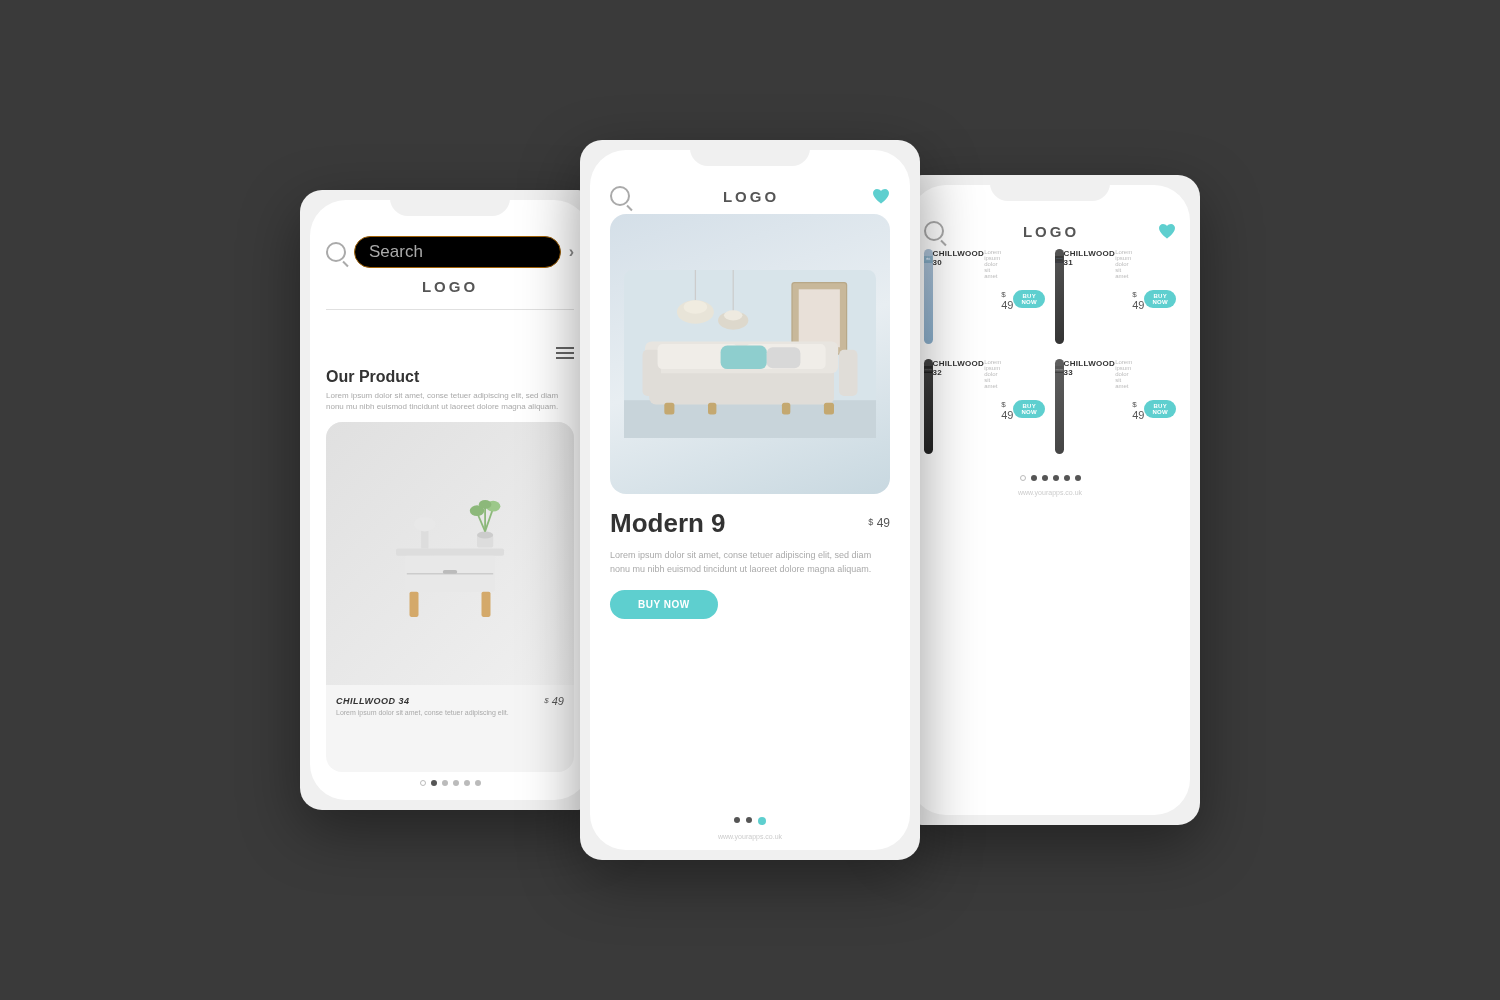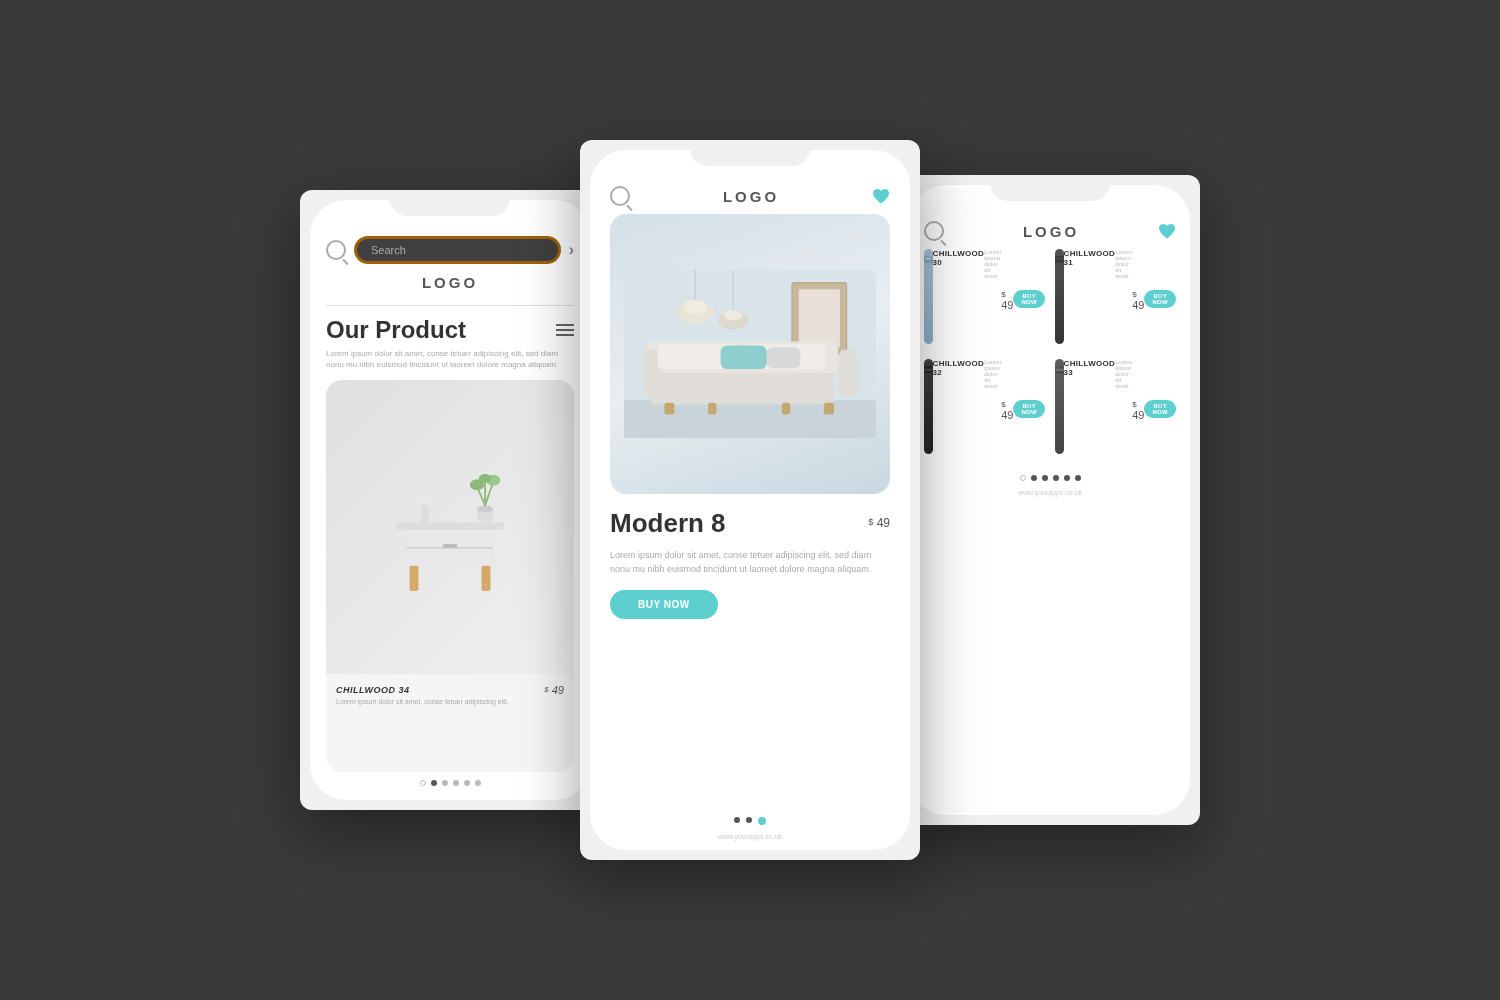--- a/index.html
+++ b/index.html
@@ -21,21 +21,21 @@
       justify-content: center;
       gap: 0px;
       position: relative;
       width: 1100px;
       height: 860px;
     }
 
     
     .phone {
       background: #f0f0f0;
-      border-radius: 12px;
+      border-radius: 22px;
       position: relative;
       box-shadow: 0 20px 60px rgba(0,0,0,0.4);
       overflow: hidden;
     }
 
     
     .phone::before {
       content: '';
       position: absolute;
       top: 0;
@@ -152,26 +152,26 @@
     
     .search-bar-row {
       display: flex;
       align-items: center;
       gap: 8px;
       margin-bottom: 10px;
     }
 
     .search-input-box {
       flex: 1;
-      border: 3px solid #a16207;
+      border: 1px solid #a16207;
       border-radius: 20px;
       padding: 5px 14px;
-      font-size: 11px;
+      font-size: 17px;
       color: #aaa;
-      background: #404040;
+      background: #000000;
     }
 
     .arrow-icon {
       font-size: 16px;
       color: #888;
       font-weight: bold;
     }
 
     
     .divider {
@@ -182,23 +182,24 @@
 
     
     .product-section-header {
       display: flex;
       align-items: center;
       justify-content: space-between;
       margin-bottom: 4px;
     }
 
     .product-title {
-      font-size: 24px;
+      font-size: 16px;
       font-weight: 700;
       color: #333;
+      margin-top: 48px;
     }
 
     .hamburger-icon {
       display: flex;
       flex-direction: column;
       gap: 3px;
     }
 
     .hamburger-icon span {
       display: block;
@@ -590,21 +591,21 @@
             <rect x="170" y="92" width="40" height="25" rx="7" fill="#d8d8d8"></rect>
 
             <rect x="48" y="158" width="12" height="14" rx="3" fill="#c4a870"></rect>
             <rect x="100" y="158" width="10" height="14" rx="3" fill="#c4a870"></rect>
             <rect x="188" y="158" width="10" height="14" rx="3" fill="#c4a870"></rect>
             <rect x="238" y="158" width="12" height="14" rx="3" fill="#c4a870"></rect>
           </svg>
         </div>
 
         <div style="display:flex; justify-content:space-between; align-items:flex-start; margin-bottom:6px;">
-          <span class="center-product-name">Modern 8</span>
+          <span class="center-product-name">Modern 9</span>
           <span style="font-size:12px; color:#555; white-space:nowrap; padding-top:8px;">
             <span style="font-size:9px; vertical-align:top; margin-top:1px; display:inline-block;">$</span>
             <span>49</span>
           </span>
         </div>
 
         <p class="center-desc">Lorem ipsum dolor sit amet, conse tetuer adipiscing elit, sed diam nonu mu nibh euismod tincidunt ut laoreet dolore magna aliquam.</p>
 
         <div style="display:flex; justify-content:space-between; align-items:center;">
           <button class="buy-now-btn">BUY NOW</button>

